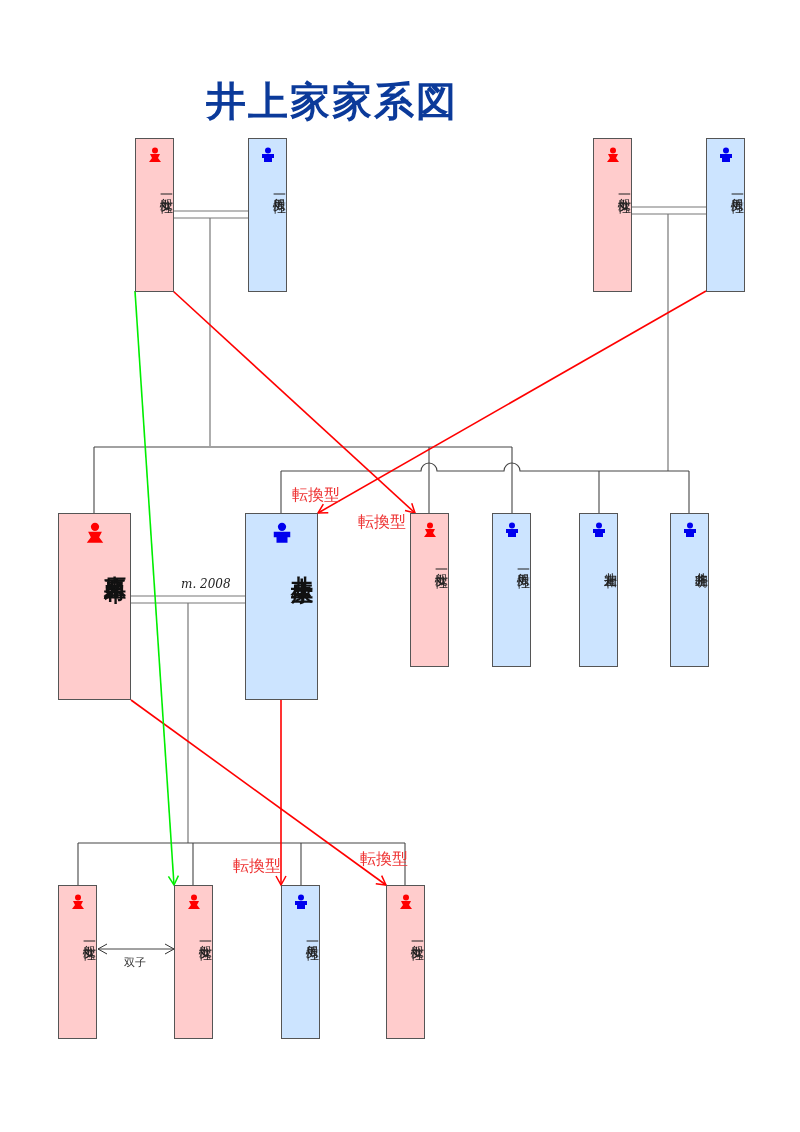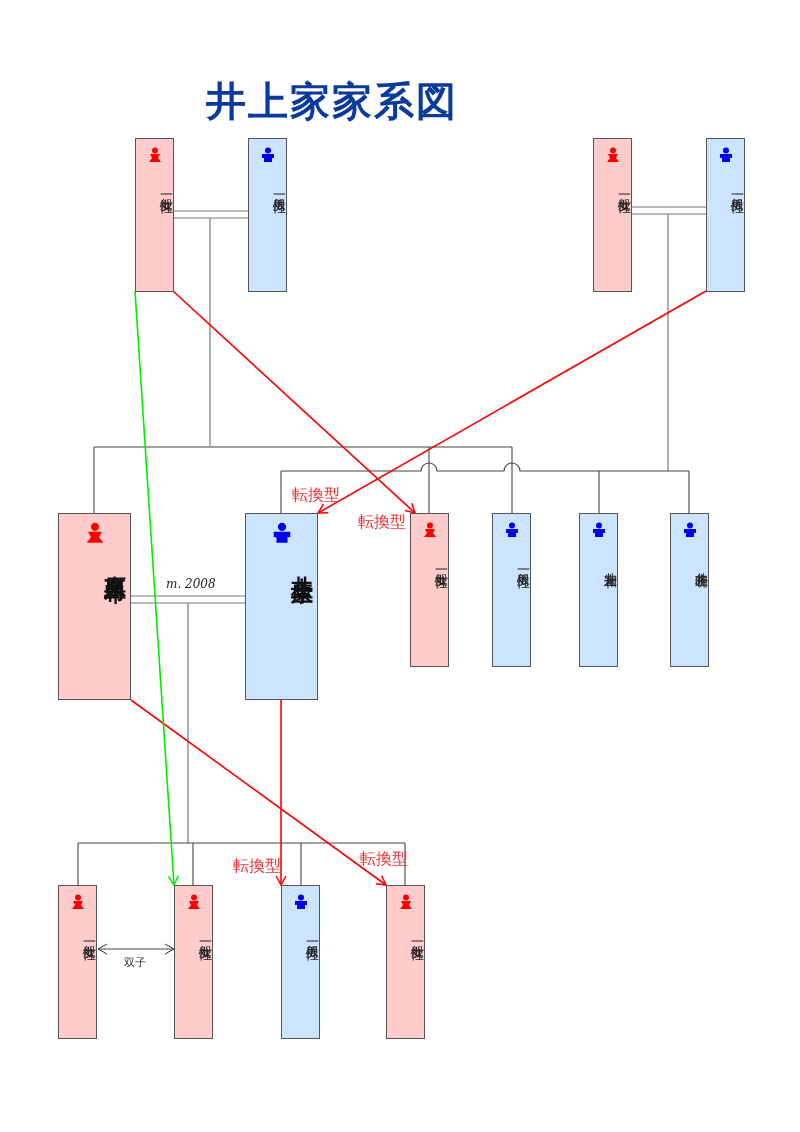--- a/index.html
+++ b/index.html
@@ -99,21 +99,21 @@
     <marker id="arrow-black-start" markerWidth="12" markerHeight="12" refX="2" refY="6" orient="auto" markerUnits="userSpaceOnUse">
       <path d="M11,1 L2,6 L11,11" fill="none" stroke="#333" stroke-width="1"></path>
     </marker>
   </defs>
 </svg>
 
 <div class="label-red" style="left:292px; top:485px;">転換型</div>
 <div class="label-red" style="left:358px; top:512px;">転換型</div>
 <div class="label-red" style="left:233px; top:856px;">転換型</div>
 <div class="label-red" style="left:360px; top:849px;">転換型</div>
-<div class="label-marriage" style="left:166px; top:577px;">m. 2008</div>
+<div class="label-marriage" style="left:181px; top:577px;">m. 2008</div>
 <div class="label-twin" style="left:124px; top:955px;">双子</div>
 
 <div class="person female small" style="left:135px; top:138px; width:39px; height:154px;">
   <span class="icon"><svg width="14" height="16" viewBox="0 0 14 16">
         <circle cx="7" cy="3.5" r="3" fill="#ff0000"></circle>
         <path d="M2,7 L12,7 L10,11 L13,15 L1,15 L4,11 Z" fill="#ff0000"></path>
       </svg></span>
   <div class="name">一般女性</div>
 </div>
 <div class="person male small" style="left:248px; top:138px; width:39px; height:154px;">

